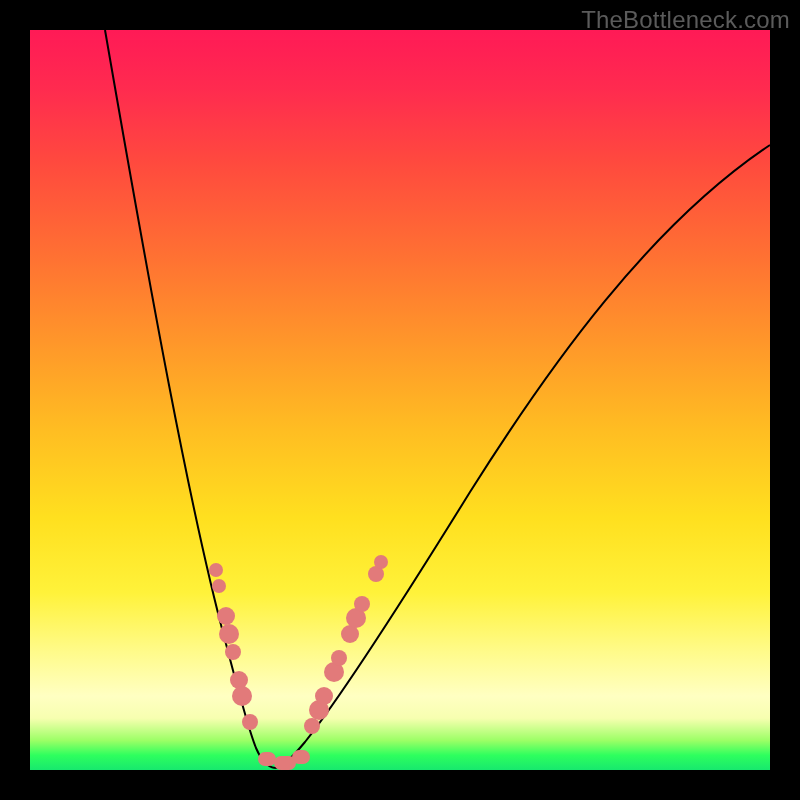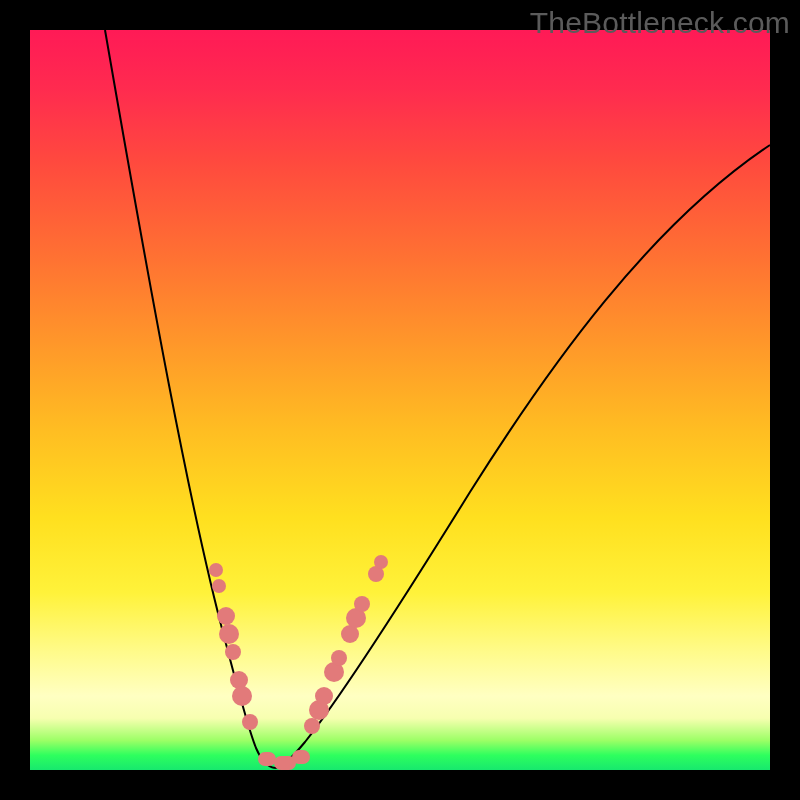--- a/index.html
+++ b/index.html
@@ -13,21 +13,21 @@
   .frame {
     position: relative;
     width: 800px;
     height: 800px;
     background: #000;
   }
   .watermark {
     position: absolute;
     top: 6px;
     right: 10px;
-    font-size: 30px;
+    font-size: 24px;
     font-weight: 500;
     color: #5b5b5b;
     letter-spacing: 0.2px;
     z-index: 10;
   }
   .plot-area {
     position: absolute;
     left: 30px;
     top: 30px;
     width: 740px;

